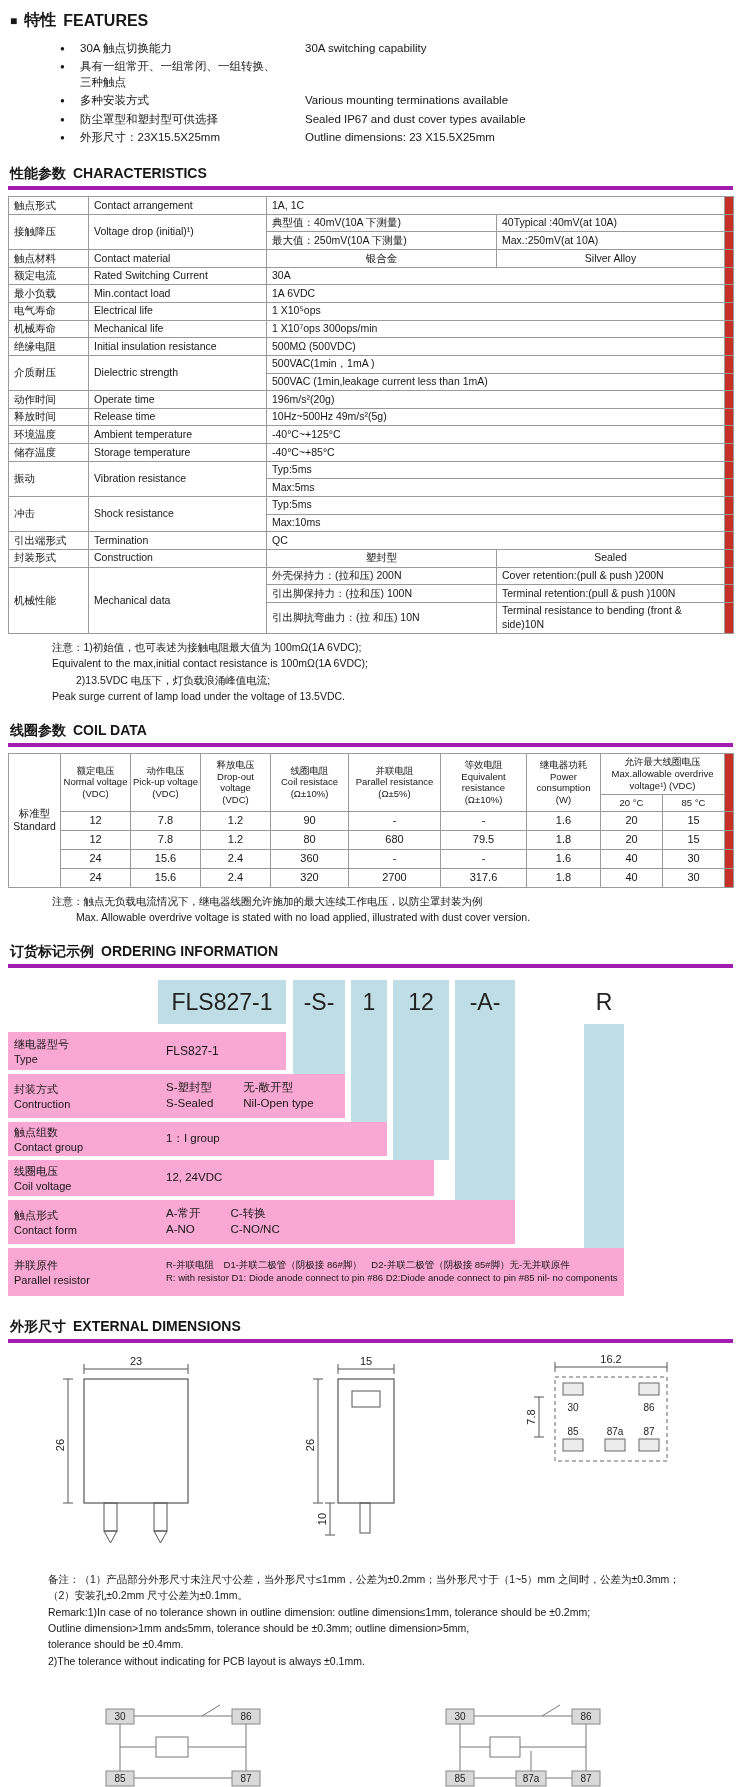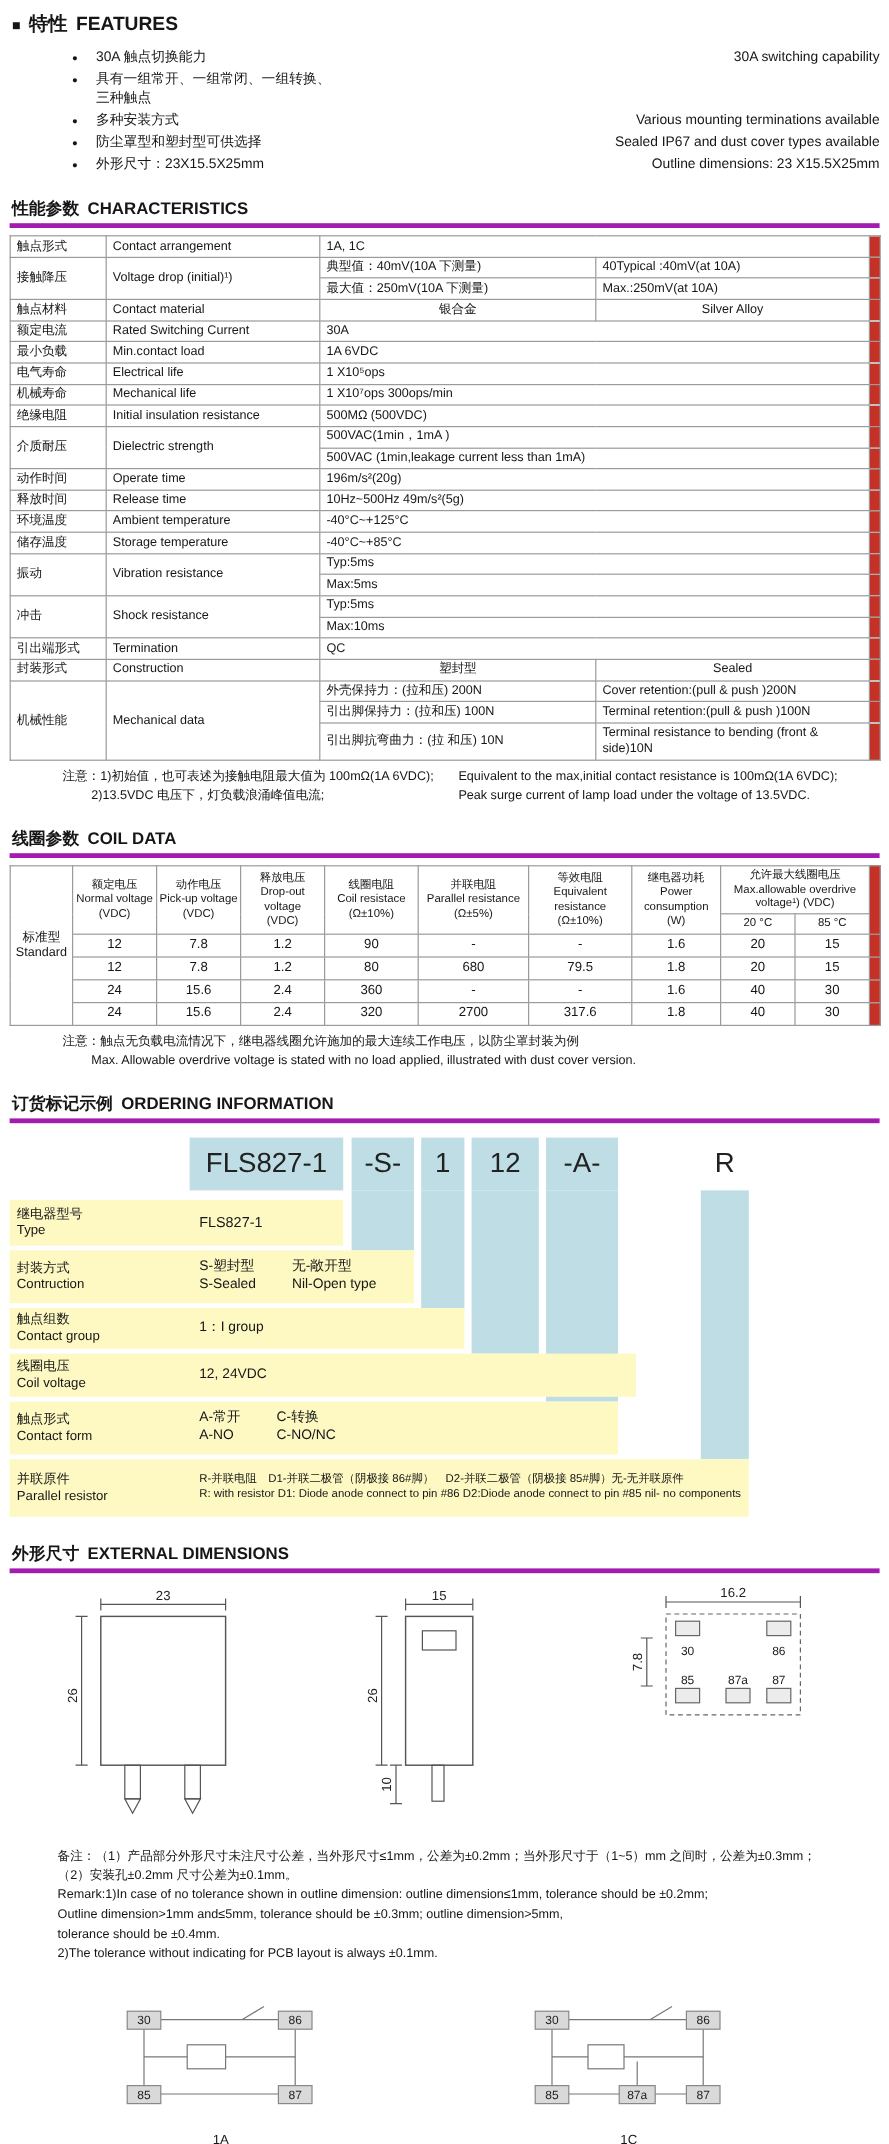--- a/index.html
+++ b/index.html
@@ -11,51 +11,51 @@
     font-size:11px;
   }
   .page { padding:6px 8px 0 8px; }
 
   
   .feat-title { display:flex; align-items:center; gap:7px; font-weight:bold; font-size:16px; padding:4px 0 8px 2px; }
   .feat-title .marker { font-size:12px; }
   .feat-row { display:flex; align-items:flex-start; padding:1.5px 0; font-size:11.5px; }
   .feat-bullet { width:20px; margin-left:52px; font-size:8px; line-height:15px; }
   .feat-zh { width:225px; white-space:pre-line; line-height:1.35; }
-  .feat-en { flex:1; white-space:pre-line; line-height:1.35;text-align:right; }
+  .feat-en { flex:1; white-space:pre-line; line-height:1.35; }
 
   
   .sec-head { margin:16px 0 6px 0; border-bottom:4px solid #a21caf; padding:2px 0 3px 2px; font-weight:bold; font-size:14px; }
   .sec-head .zh { margin-right:7px; }
 
   
   table.char { width:725px; border-collapse:collapse; table-layout:fixed; }
   table.char td { border:1px solid #9a9a9a; padding:1.5px 5px; font-size:10.5px; line-height:1.3; height:17px; overflow:hidden; }
   table.char td.cc { text-align:center; }
   td.red { background:#c53126; border-color:#c53126; padding:0; }
 
   
   .notes { margin:5px 0 0 44px; font-size:10.5px; line-height:1.55; }
-  .notes .row { display:flex; }
+  .notes .row { display:flex;flex-direction:column; }
   .notes .c1 { width:330px; }
   .notes .ind { padding-left:24px; }
 
   
   table.coil { width:725px; border-collapse:collapse; table-layout:fixed; margin-top:2px; }
   table.coil th, table.coil td { border:1px solid #9a9a9a; padding:2px 2px; text-align:center; font-weight:normal; line-height:1.25; }
   table.coil th { font-size:9.5px; white-space:pre-line; }
   table.coil td.v { font-size:11px; height:19px; }
   .std-cell { white-space:pre-line; font-size:10.5px; text-align:center; }
 
   
   .ord { position:relative; height:320px; margin-top:12px; }
   .seg { position:absolute; top:0; height:44px; background:#bfdde4; display:flex; align-items:center; justify-content:center; font-size:23px; color:#222; }
   .seg.plain { background:transparent; }
   .strip { position:absolute; background:#bfdde4; top:44px; }
-  .band { position:absolute; left:0; background:#fef9c3; }
+  .band { position:absolute; left:0; background:#f9a8d4; }
   .ord-label { position:absolute; left:6px; top:50%; transform:translateY(-50%); font-size:11px; line-height:1.3; }
   .ord-value { position:absolute; left:158px; top:50%; transform:translateY(-50%); font-size:11.5px; line-height:1.35; white-space:nowrap; }
   .ord-value.cols { display:flex; gap:30px; }
   .ord-value.small div { font-size:9.5px; }
 
   
   .dims-row { display:flex; align-items:flex-start; gap:80px; margin:10px 0 0 46px; }
   svg { display:block; }
   .dim-text { font-size:11px; fill:#222; font-family:"Liberation Sans","DejaVu Sans",sans-serif; }
   .pin-text { font-size:10px; fill:#222; font-family:"Liberation Sans","DejaVu Sans",sans-serif; }
@@ -424,21 +424,21 @@
     </div>
 
     <div class="band" style="top:142px;height:34px;width:379px">
       <div class="ord-label">
         <div>触点组数</div>
         <div>Contact group</div>
       </div>
       <div class="ord-value">1：I group</div>
     </div>
 
-    <div class="band" style="top:180px;height:36px;width:522px">
+    <div class="band" style="top:180px;height:36px;width:426px">
       <div class="ord-label">
         <div>线圈电压</div>
         <div>Coil voltage</div>
       </div>
       <div class="ord-value">12, 24VDC</div>
     </div>
 
     <div class="band" style="top:220px;height:44px;width:507px">
       <div class="ord-label">
         <div>触点形式</div>

